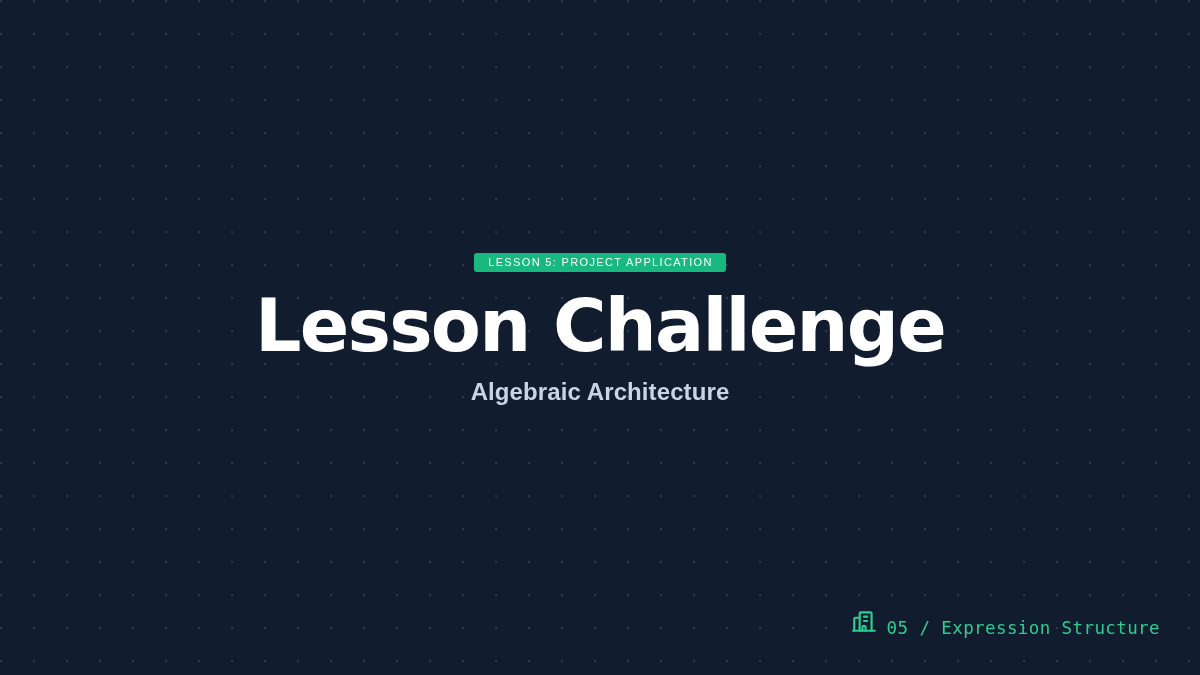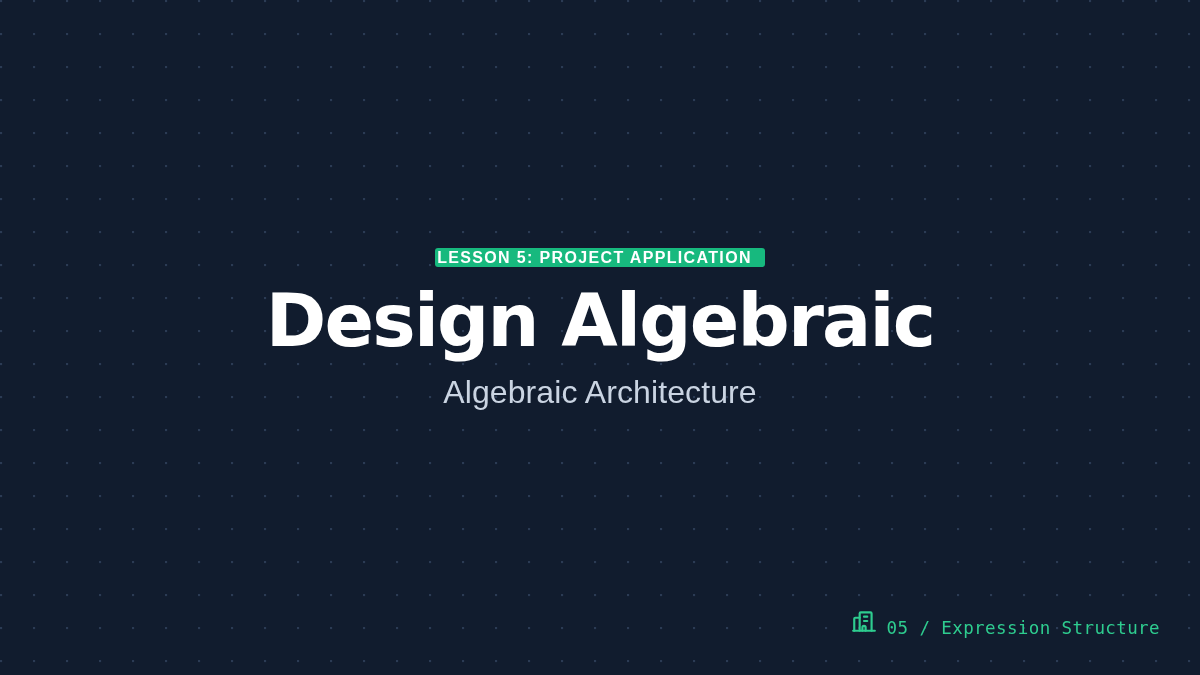--- a/index.html
+++ b/index.html
@@ -39,46 +39,46 @@
     flex-direction:column;
     align-items:center;
     justify-content:center;
     transform:translateY(-8px);
   }
 
   .badge {
     display:inline-block;
     background:#17b97e;
     color:#ffffff;
-    font-size:16px;
-    font-weight:bold;
+    font-size:11px;
+    font-weight:normal;
     letter-spacing:1.35px;
     text-transform:uppercase;
-    padding:4px 13px 4px 2px;
+    padding:4px 13px 4px 14px;
     border-radius:3px;
     line-height:11px;
     white-space:nowrap;
   }
 
   .hero-title {
     margin-top:17px;
     color:#ffffff;
     font-family:"DejaVu Sans", sans-serif;
     font-size:73px;
     font-weight:bold;
     letter-spacing:-1.8px;
     line-height:1.0;
     white-space:nowrap;
   }
 
   .hero-subtitle {
     margin-top:16px;
     color:#cad4e2;
-    font-size:32px;
-    font-weight:normal;
+    font-size:24px;
+    font-weight:bold;
     letter-spacing:0.1px;
     line-height:1.2;
     white-space:nowrap;
   }
 
   
   .footer {
     position:absolute;
     right:40px;
     bottom:38px;
@@ -108,21 +108,21 @@
 </style>
 </head>
 <body>
 
 <div class="slide">
 
   <div class="hero">
 
     <div class="badge">Lesson 5: Project Application</div>
 
-    <h1 class="hero-title">Design Algebraic</h1>
+    <h1 class="hero-title">Lesson Challenge</h1>
 
     <h2 class="hero-subtitle">Algebraic Architecture</h2>
 
   </div>
 
   <div class="footer">
 
     <span class="footer-icon">
       <svg viewBox="0 0 24 24" width="26" height="26" fill="none" stroke="#2ecc8f" stroke-width="2" stroke-linecap="round" stroke-linejoin="round">
         <path d="M8 21V5a1 1 0 0 1 1-1h9a1 1 0 0 1 1 1v16"></path>

